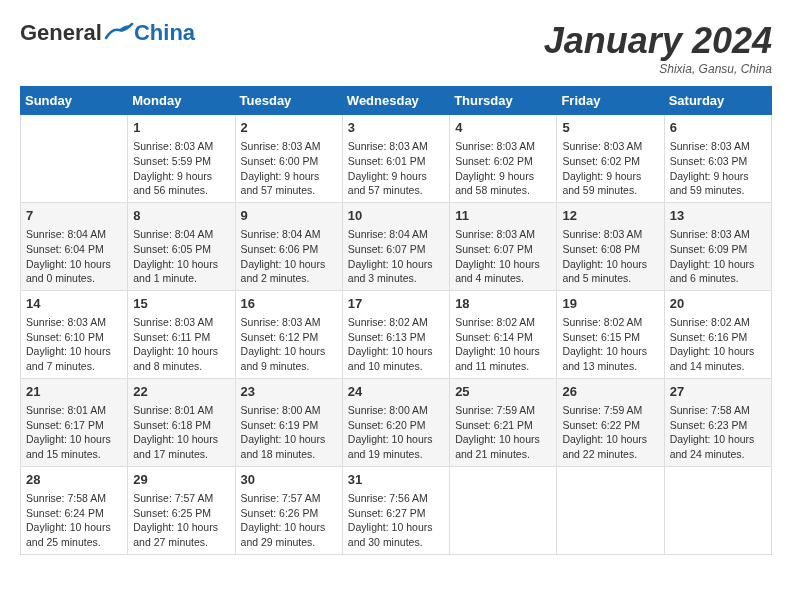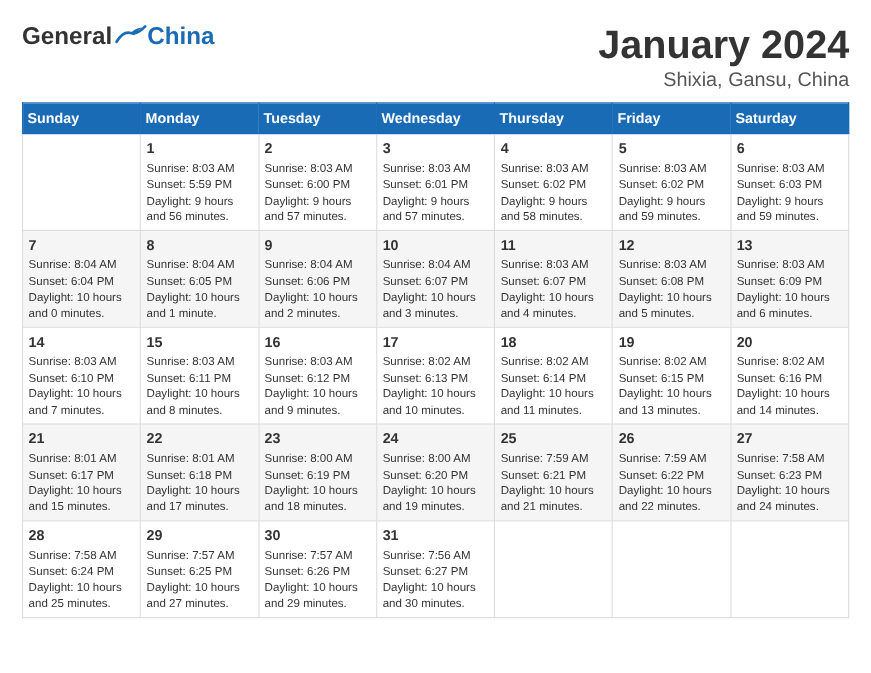--- a/index.html
+++ b/index.html
@@ -30,28 +30,29 @@
     }
     .logo-general { color: #333; }
     .logo-blue { color: #1a6bb5; }
     .logo-bird {
       width: 30px;
       height: 22px;
       margin-left: 2px;
     }
     .title-area {
       text-align: right;
+      font-style: italic;
     }
     .calendar-title {
       font-size: 36px;
       font-weight: bold;
       color: #333;
     }
     .calendar-subtitle {
-      font-size: 18px;
+      font-size: 12px;
       color: #555;
     }
     table {
       width: 100%;
       border-collapse: collapse;
       font-size: 11px;
     }
     thead tr {
       background-color: #1a6bb5;
       color: #fff;

